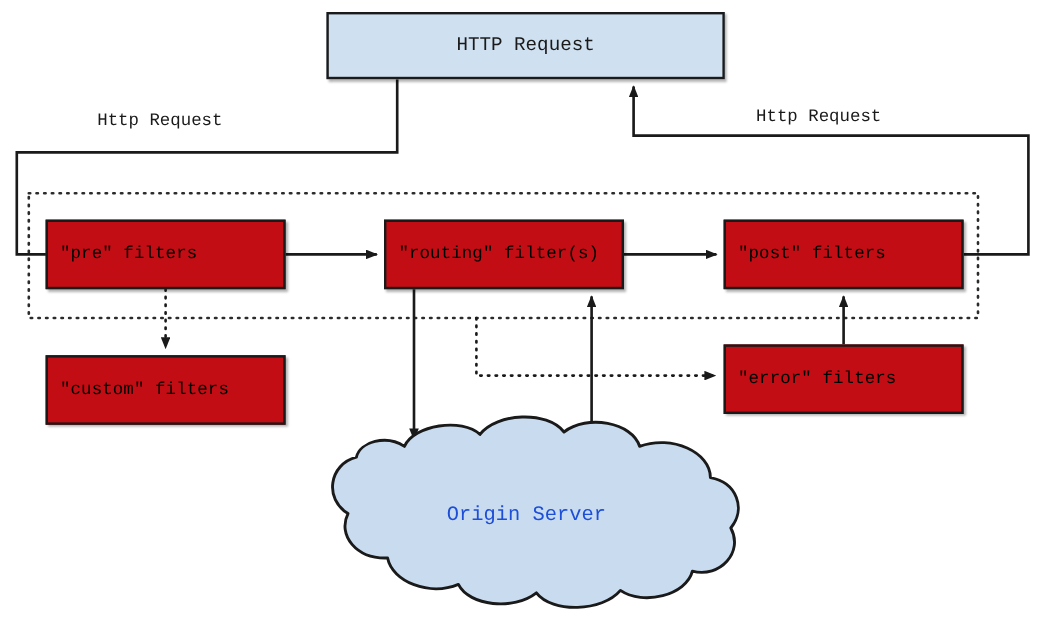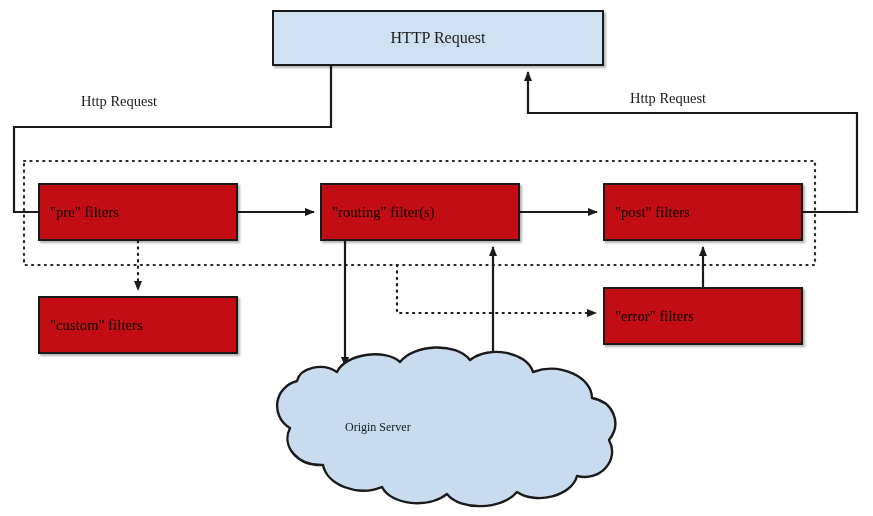--- a/index.html
+++ b/index.html
@@ -6,21 +6,21 @@
   html, body {
     margin: 0;
     padding: 0;
     background: #ffffff;
   }
   #canvas {
     position: relative;
     width: 873px;
     height: 516px;
     background: #ffffff;
-    font-family: Liberation Serif, serif;
+    font-family: Liberation Mono, monospace;
     overflow: hidden;
   }
   .svg-layer {
     position: absolute;
     left: 0;
     top: 0;
     width: 873px;
     height: 516px;
   }
   .node {
@@ -47,24 +47,24 @@
     font-size: 16px;
   }
   .edge-label {
     position: absolute;
     color: #1a1a1a;
     font-size: 14.5px;
     white-space: nowrap;
   }
   .cloud-label {
     position: absolute;
-    color: #0f172a;
-    font-size: 12px;
+    color: #1d4ed8;
+    font-size: 17px;
     white-space: nowrap;
-    text-align: left;
+    text-align: right;
   }
 </style>
 </head>
 <body>
 
 <div id="canvas">
 
   <svg class="svg-layer" viewBox="0 0 873 516" xmlns="http://www.w3.org/2000/svg">
     <defs>
       <marker id="arrow-solid" markerWidth="10" markerHeight="8" refX="9" refY="4" orient="auto" markerUnits="userSpaceOnUse">

